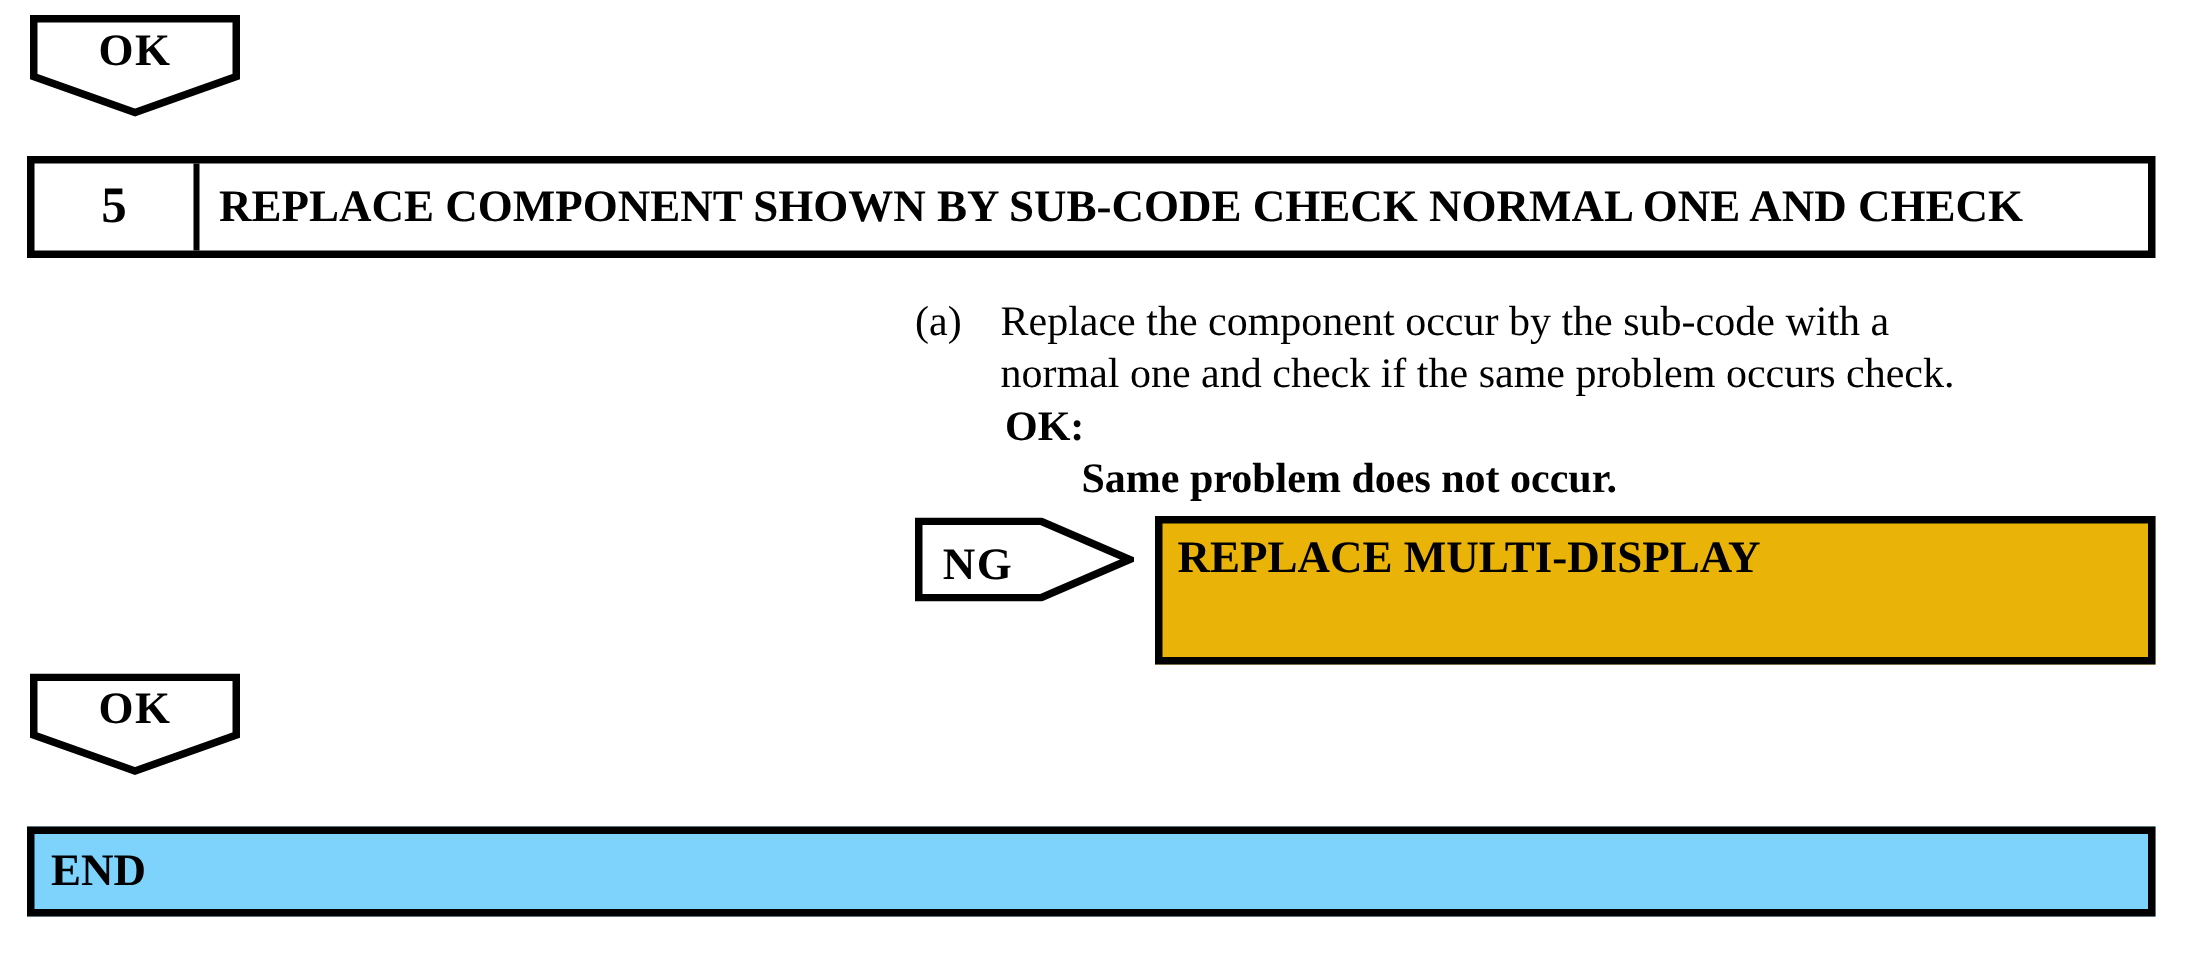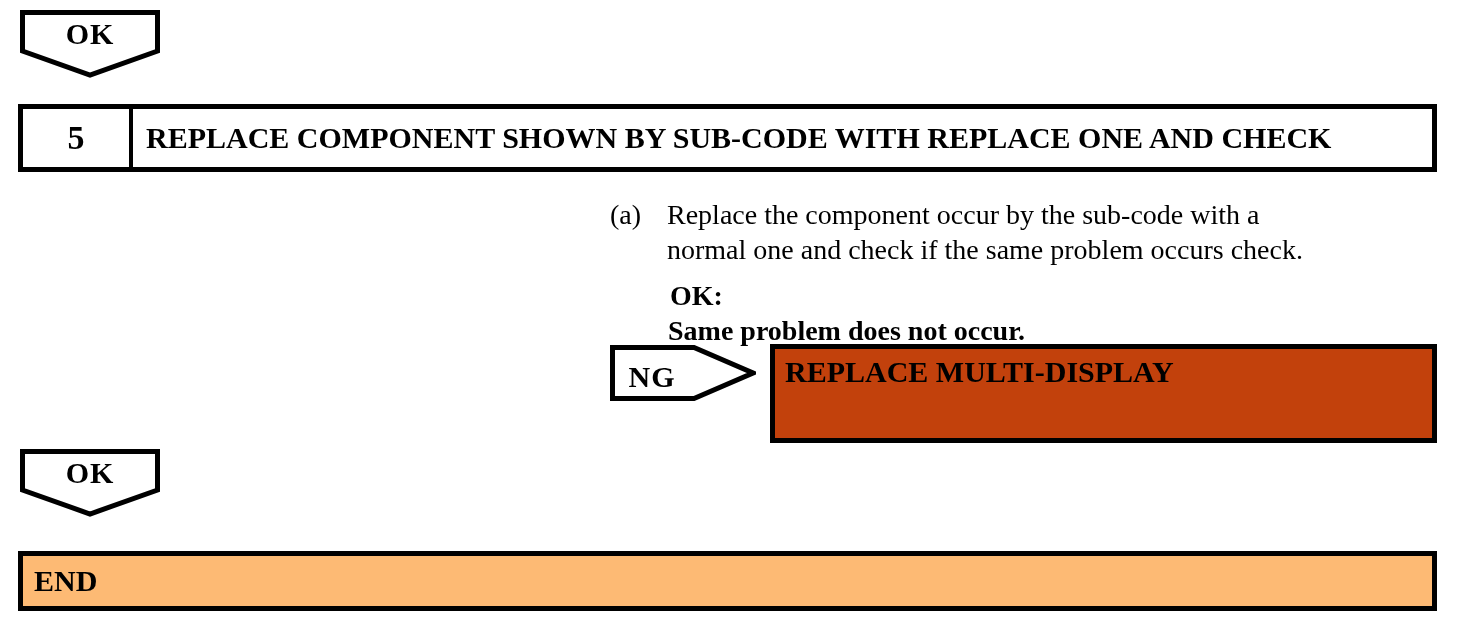--- a/index.html
+++ b/index.html
@@ -73,66 +73,66 @@
   .instruction {
     position: absolute;
     left: 610px; top: 197px;
     width: 840px;
     font-size: 28px;
     line-height: 35px;
   }
   .instr-row { display: flex; }
   .instr-marker { width: 57px; flex: 0 0 57px; }
   .instr-cont { margin-left: 57px; }
-  .instr-ok { margin-left: 60px; font-weight: bold; margin-top: 11px; }
-  .instr-cond { margin-left: 58px; font-weight: bold; }
+  .instr-ok { margin-left: 60px; font-weight: bold; }
+  .instr-cond { margin-left: 111px; font-weight: bold; }
 
   
   .ng-box {
     position: absolute;
     left: 770px; top: 344px;
     width: 667px; height: 99px;
     border: 5px solid #000000;
     box-sizing: border-box;
     padding: 6px 10px 0 10px;
     font-weight: bold;
     font-size: 30px;
-    background: #c2410c;
+    background: #eab308;
   }
 
   
   .end-box {
     position: absolute;
     left: 18px; top: 551px;
     width: 1419px; height: 60px;
     border: 5px solid #000000;
     box-sizing: border-box;
     display: flex;
     align-items: center;
     padding-left: 11px;
     font-weight: bold;
     font-size: 30px;
-    background: #fdba74;
+    background: #7dd3fc;
   }
 </style>
 </head>
 <body>
 
 <div class="page">
 
   <div class="connector" style="left:20px; top:10px;">
     <svg width="140" height="68" viewBox="0 0 140 68">
       <polygon points="2.5,2.5 137.5,2.5 137.5,41 70,65 2.5,41"></polygon>
     </svg>
     <span class="connector-label down-label">OK</span>
   </div>
 
   <div class="step-header">
     <div class="step-number">5</div>
-    <div class="step-title">REPLACE COMPONENT SHOWN BY SUB-CODE WITH REPLACE ONE AND CHECK</div>
+    <div class="step-title">REPLACE COMPONENT SHOWN BY SUB-CODE CHECK NORMAL ONE AND CHECK</div>
   </div>
 
   <div class="instruction">
     <div class="instr-row">
       <span class="instr-marker">(a)</span>
       <span class="instr-line">Replace the component occur by the sub-code with a</span>
     </div>
     <div class="instr-cont">normal one and check if the same problem occurs check.</div>
     <div class="instr-ok">OK:</div>
     <div class="instr-cond">Same problem does not occur.</div>

